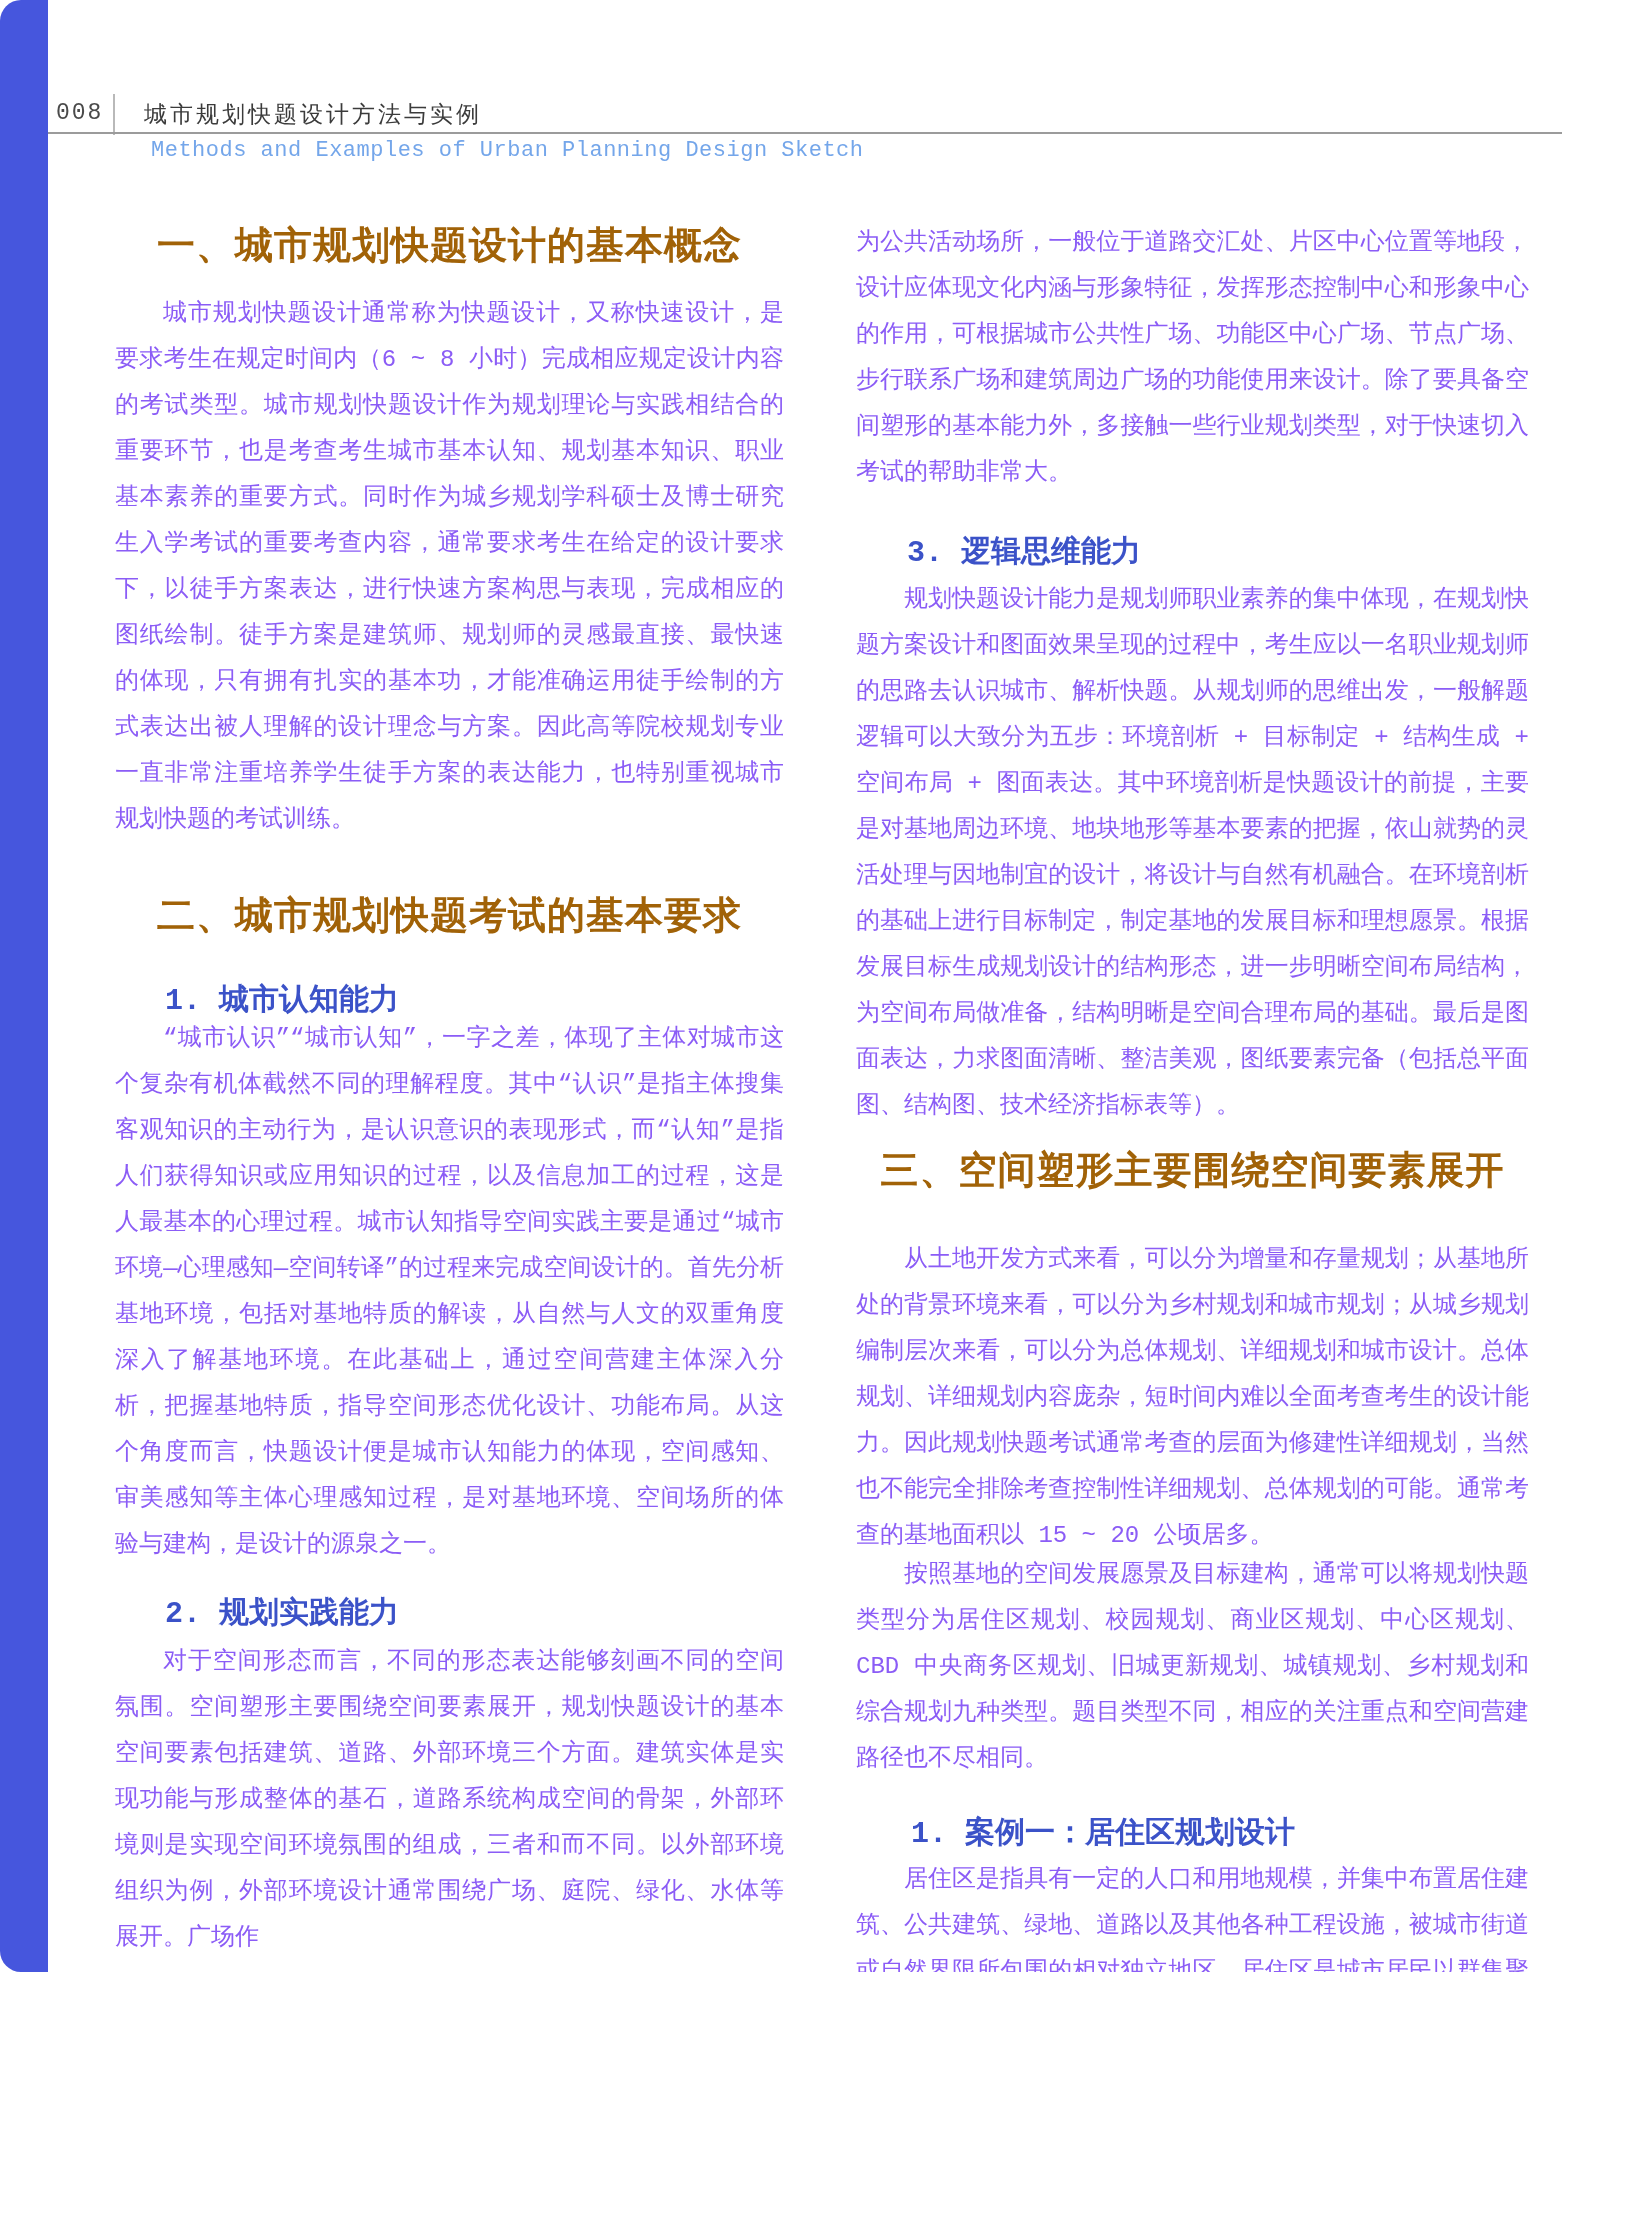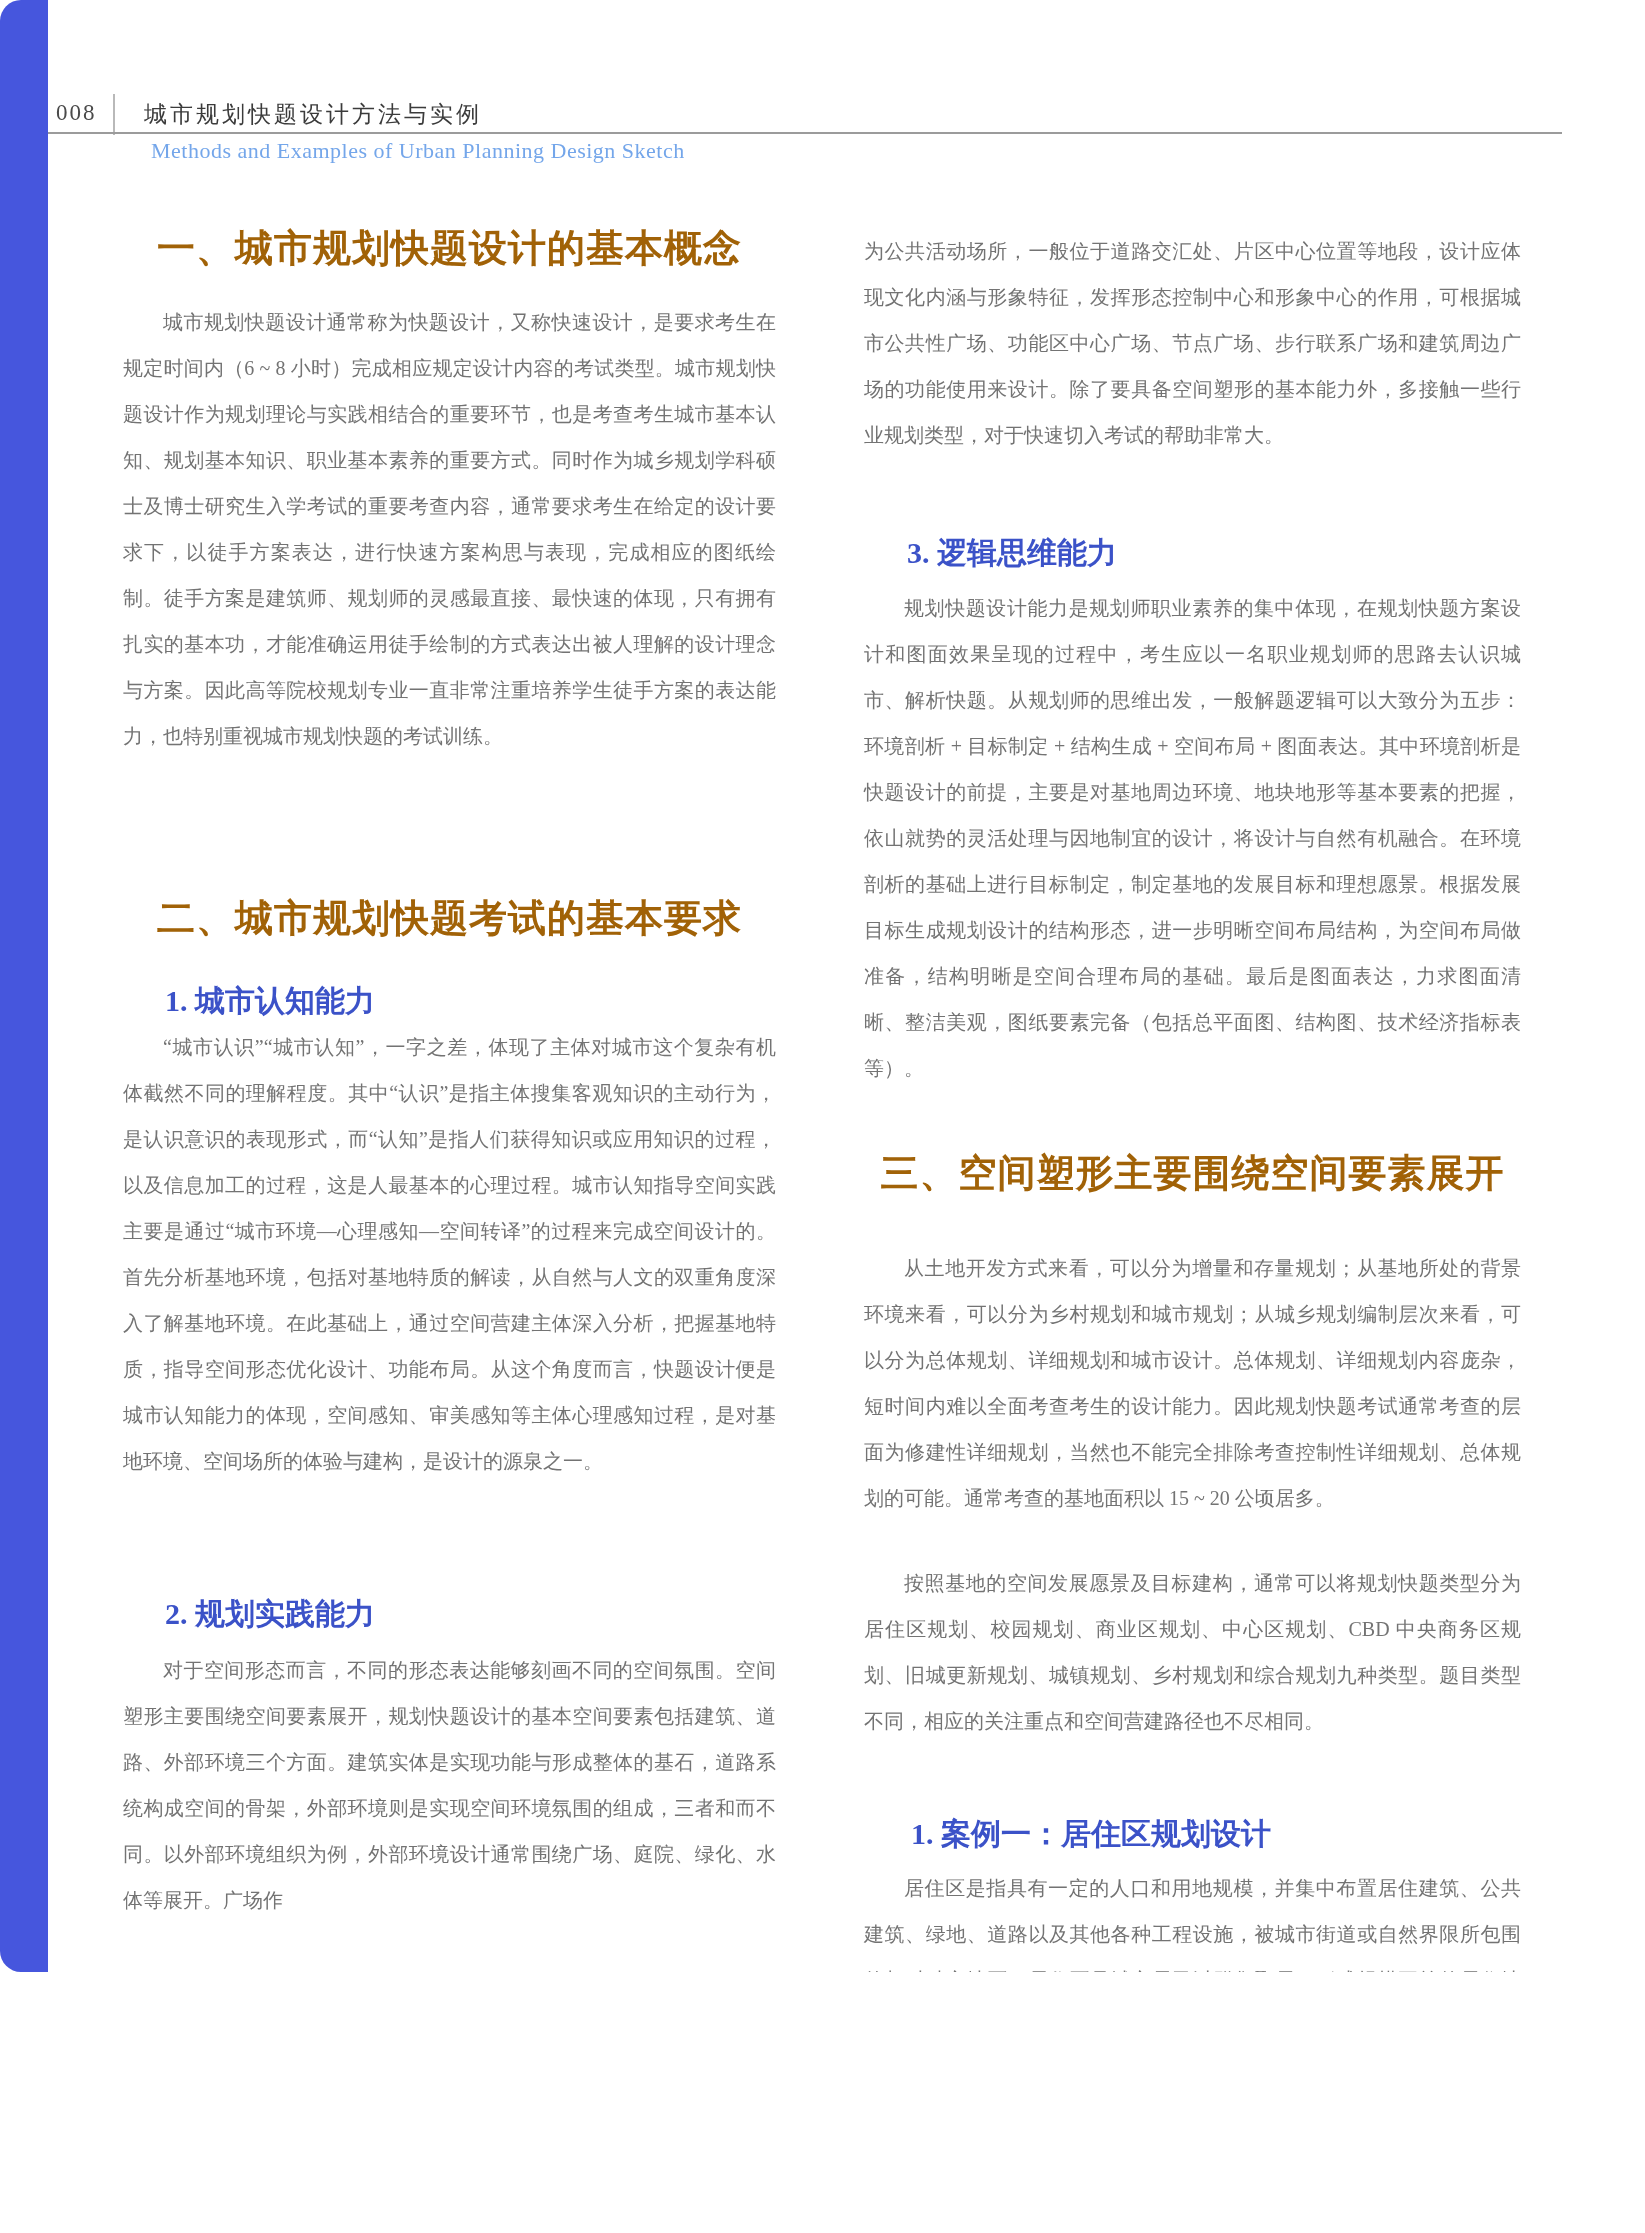--- a/index.html
+++ b/index.html
@@ -1,33 +1,33 @@
 <!DOCTYPE html>
 <html lang="zh"><head>
 <meta charset="utf-8">
 <style>
   html,body { margin:0; padding:0; background:#ffffff; }
   .page {
     position:relative; width:1646px; height:1972px; background:#ffffff;
-    font-family:Liberation Serif, serif; overflow:hidden;border-radius:21px;
+    font-family:Liberation Mono, monospace; overflow:hidden;border-radius:21px;
   }
   .side-bar { position:absolute; left:0; top:0; width:48px; height:2234px; background:#4656DD; }
 
   
   .page-number { position:absolute; left:56px; top:100px; font-size:23px; color:#4a4a4a; letter-spacing:2px; }
   .header-vrule { position:absolute; left:113px; top:94px; width:2px; height:41px; background:#b9b9b9; }
   .book-title { position:absolute; left:144px; top:99px; font-size:23px; color:#3b3b3b; letter-spacing:3px; }
   .header-hrule { position:absolute; left:48px; top:132px; width:1514px; height:2px; background:#9b9b9b; }
   .book-subtitle { position:absolute; left:151px; top:138px; font-size:22px; color:#74A6EA; letter-spacing:0.5px; }
 
   
   .block { position:absolute; }
   .block p {
-    margin:8px; text-align:justify; text-justify:inter-ideograph;
-    font-size:20px; line-height:46px; color:#737373;
+    margin:0; text-align:justify; text-justify:inter-ideograph;
+    font-size:24px; line-height:46px; color:#8b5cf6;
   }
   p.ind { text-indent:2em; }
   .h-sec {
     font-size:38px; font-weight:bold; color:#a16207;
     text-align:center; letter-spacing:1px; line-height:46px; white-space:nowrap;
   }
   .h-sub {
     font-size:30px; font-weight:bold; color:#3B52C8;
     line-height:36px; white-space:nowrap;
   }

